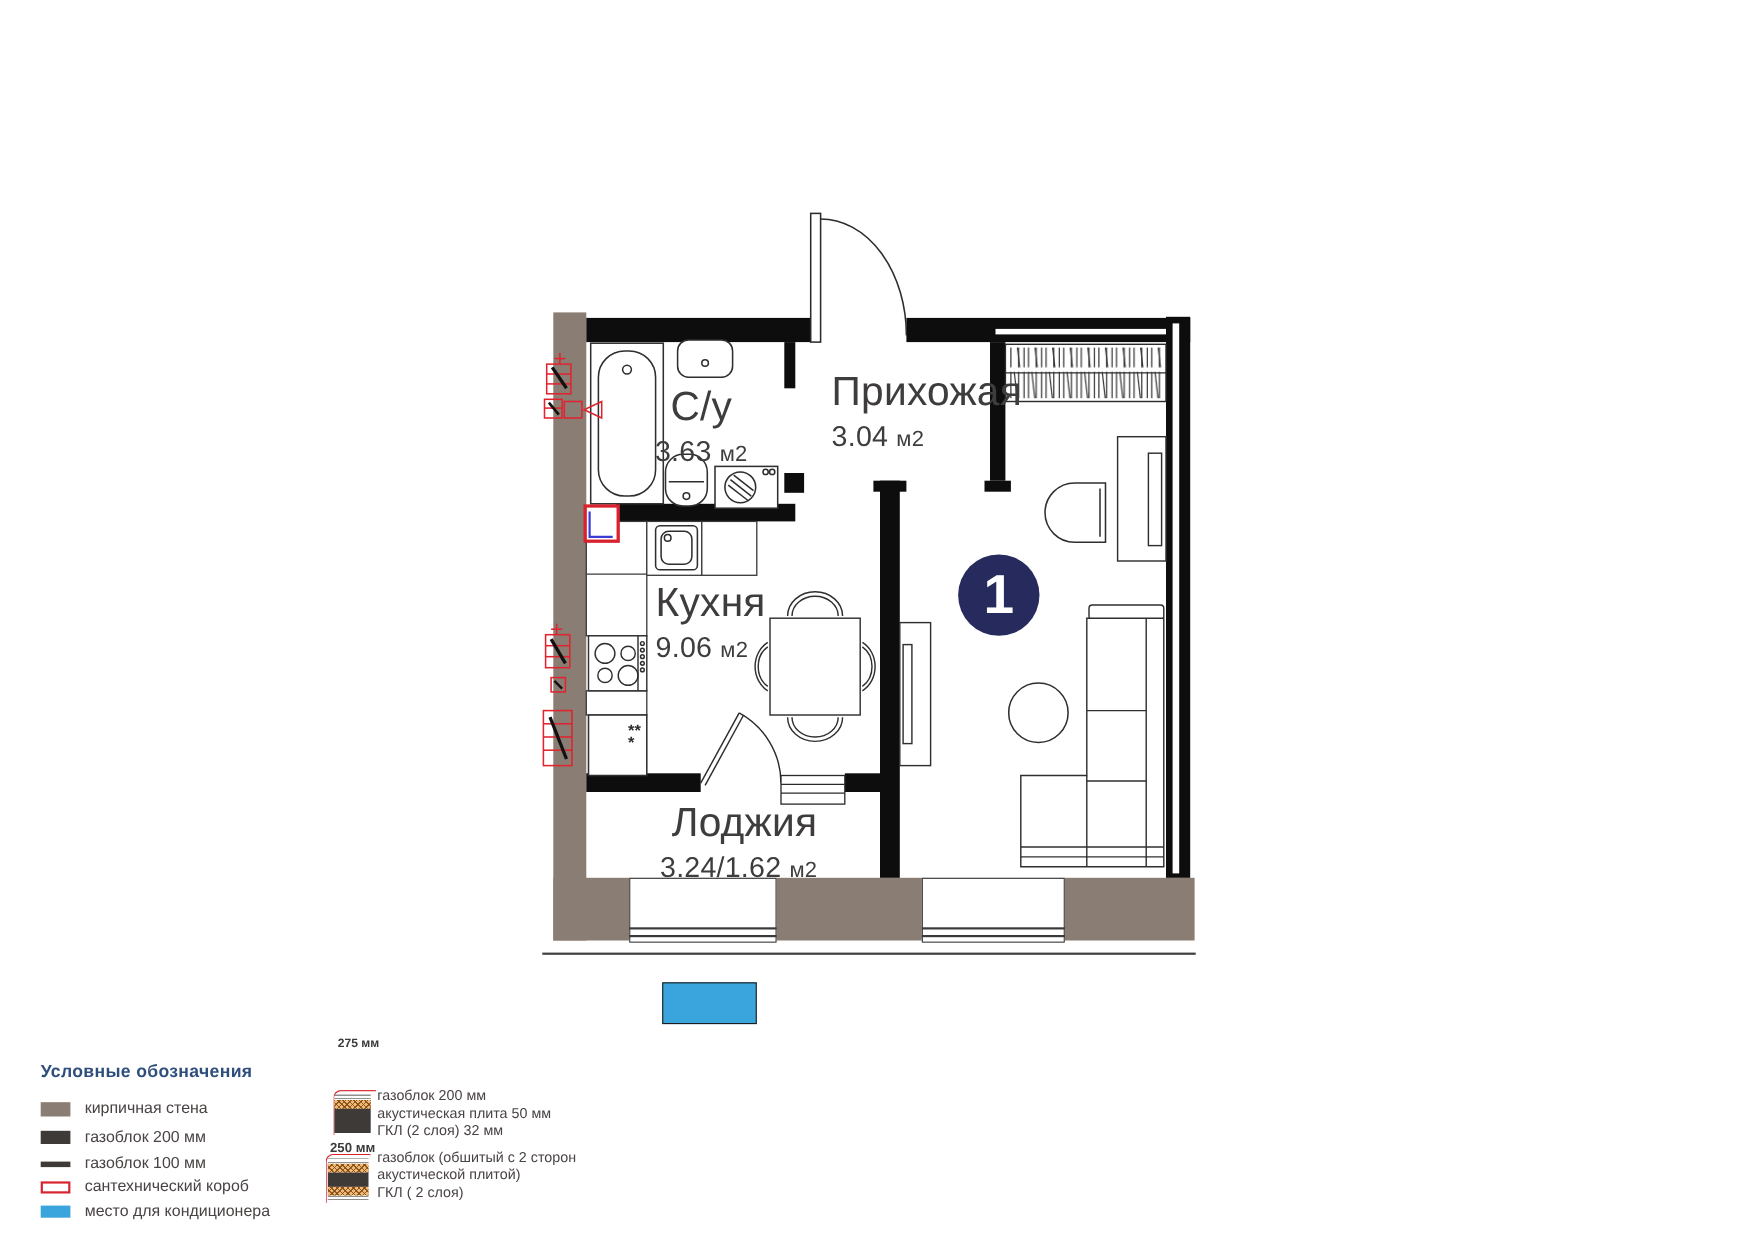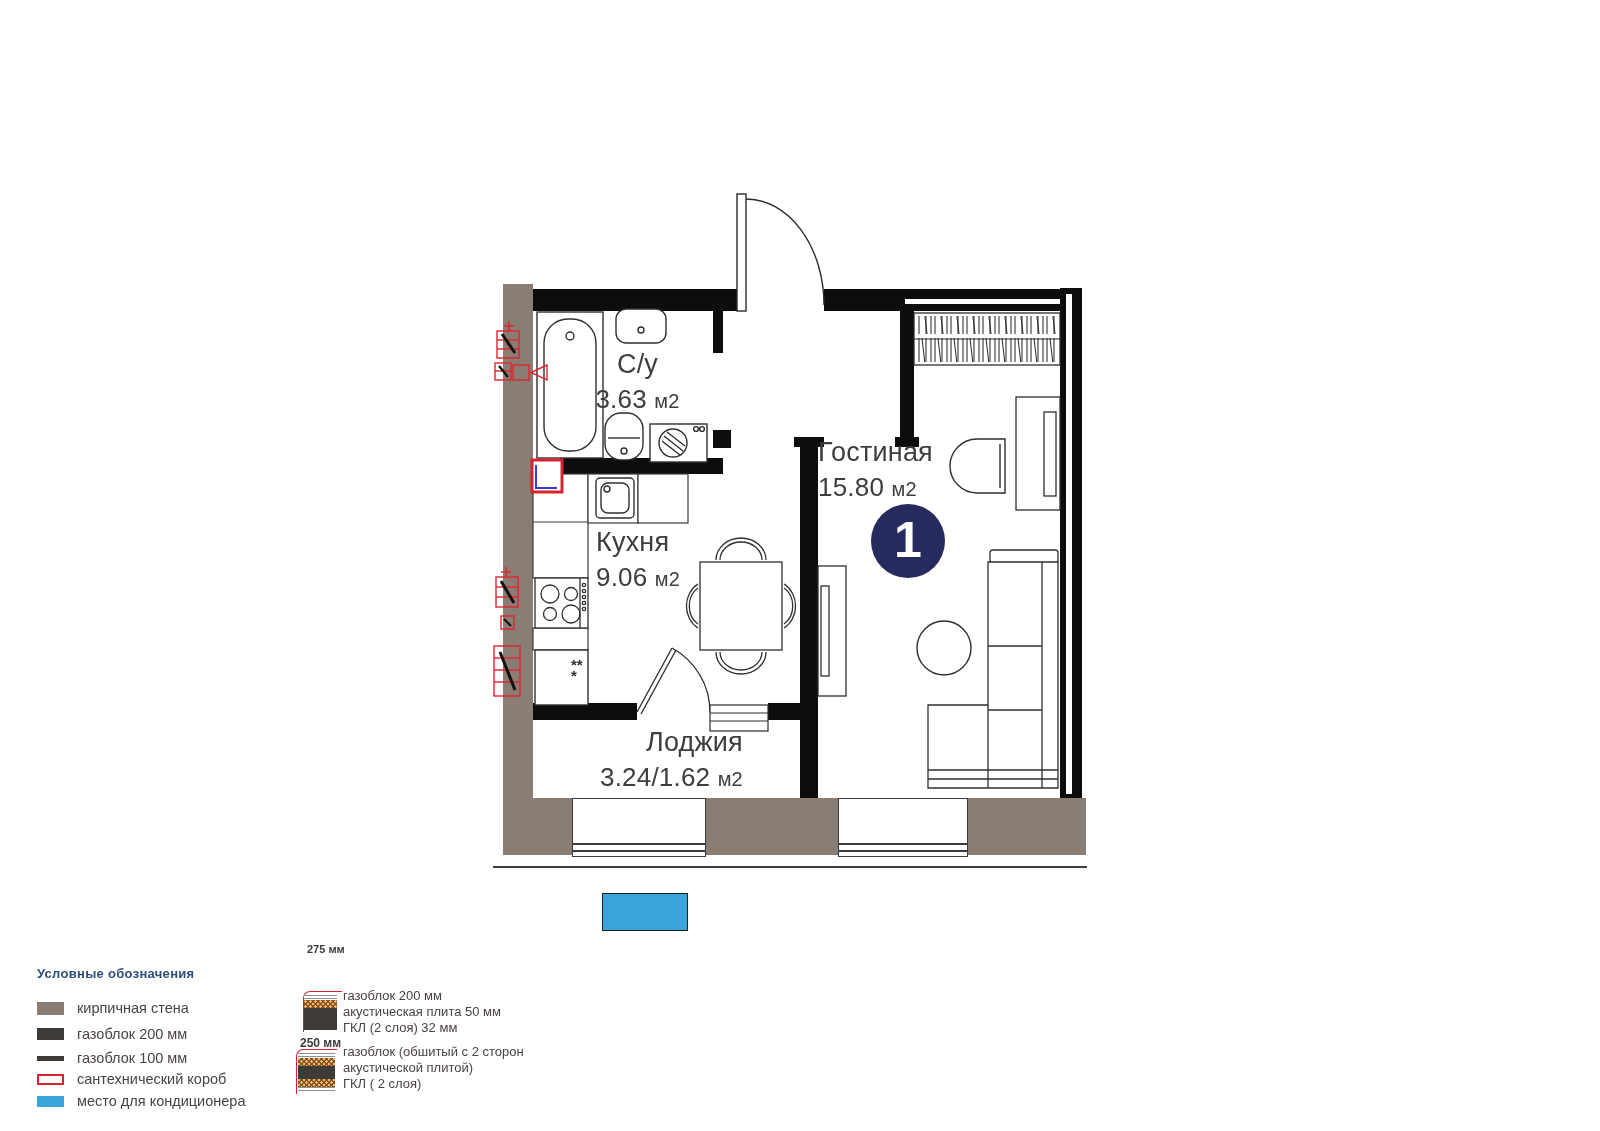--- a/index.html
+++ b/index.html
@@ -5,33 +5,33 @@
   html,body{margin:0;padding:0;background:#fff;}
   .canvas{position:relative;width:1600px;height:1131px;background:#fff;overflow:hidden;
           font-family:"Liberation Sans",sans-serif;}
   .wall{position:absolute;background:#0d0d0d;}
   .brick{position:absolute;background:#8a7d73;}
   .wstripe{position:absolute;background:#ffffff;}
   .window{position:absolute;background:#fff;border:1.5px solid #3a3a3a;box-sizing:border-box;}
   .sill{position:absolute;left:-1px;right:-1px;height:1.5px;background:#3a3a3a;}
   .lineart{position:absolute;left:0;top:0;pointer-events:none;}
   .lbl{position:absolute;color:#3e3c3c;font-weight:500;line-height:1.1;letter-spacing:.2px;}
-  .lbl .l1{font-size:27px;}
+  .lbl .l1{font-size:37px;}
   .lbl .l2{font-size:26px;margin-top:5px;}
   .lbl .unit{font-size:20px;}
   .center{text-align:center;}
   .badge{position:absolute;left:871px;top:504px;width:74px;height:74px;border-radius:50%;
          background:#272a5c;color:#fff;font-size:50px;font-weight:700;text-align:center;line-height:72px;}
   .total{position:absolute;left:851px;top:576px;font-size:41px;font-weight:500;color:#3f3d3d;letter-spacing:1px;}
   .total sup{font-size:24px;position:relative;top:-4px;left:2px;}
   .fridgemark{position:absolute;left:571px;top:659px;width:12px;font-size:15px;color:#2f2f2f;
               line-height:11px;word-break:break-all;font-weight:700;}
   .acbox{position:absolute;left:602px;top:893px;width:86px;height:38px;background:#3aa5dc;border:1.5px solid #1d1d1d;box-sizing:border-box;}
   .groundline{position:absolute;left:493px;top:866px;width:594px;height:2px;background:#3f3f3f;}
-  .legend-title{position:absolute;left:37px;top:966px;font-size:13px;font-weight:700;color:#2e4e7c;letter-spacing:.3px;}
+  .legend-title{position:absolute;left:37px;top:966px;font-size:16px;font-weight:700;color:#2e4e7c;letter-spacing:.3px;}
   .lrow{position:absolute;left:37px;display:flex;align-items:center;height:18px;}
   .lrow .sw{width:27px;margin-right:13px;flex:none;}
   .lrow .tx{font-size:14.5px;color:#4a4343;font-weight:500;white-space:nowrap;}
   .sw-brick{height:13px;background:#8a7d73;}
   .sw-gas200{height:12px;background:#3e3a38;}
   .sw-gas100{height:5px;background:#3e3a38;}
   .sw-box{height:11px;background:#fff;border:2px solid #d8232f;box-sizing:border-box;}
   .sw-ac{height:11px;background:#3aa5dc;}
   .wsec-th{position:absolute;font-size:11px;font-weight:700;color:#3c3a3a;}
   .wsec-bracket{position:absolute;border-left:1px solid #d8232f;border-top:1px solid #d8232f;border-top-left-radius:7px;}
@@ -246,23 +246,23 @@
         <line x1="494" y1="670" x2="520" y2="670"></line>
       <line x1="494" y1="682" x2="520" y2="682"></line>
       <path d="M500,652 L515,690" stroke="#111" stroke-width="3"></path>
     </g>
   </svg>
 
   <div class="lbl center" style="left:575px;top:350px;width:125px;">
     <div class="l1">С/у</div>
     <div class="l2"><span>3.63</span> <span class="unit">м2</span></div>
   </div>
-  <div class="lbl" style="left:818px;top:438px;">
-    <div class="l1">Гостиная</div>
-    <div class="l2"><span>15.80</span> <span class="unit">м2</span></div>
+  <div class="lbl" style="left:756px;top:336px;">
+    <div class="l1">Прихожая</div>
+    <div class="l2"><span>3.04</span> <span class="unit">м2</span></div>
   </div>
   <div class="lbl" style="left:596px;top:528px;">
     <div class="l1">Кухня</div>
     <div class="l2"><span>9.06</span> <span class="unit">м2</span></div>
   </div>
   <div class="lbl" style="left:600px;top:728px;text-align:right;">
     <div class="l1">Лоджия</div>
     <div class="l2"><span>3.24/1.62</span> <span class="unit">м2</span></div>
   </div>
 

